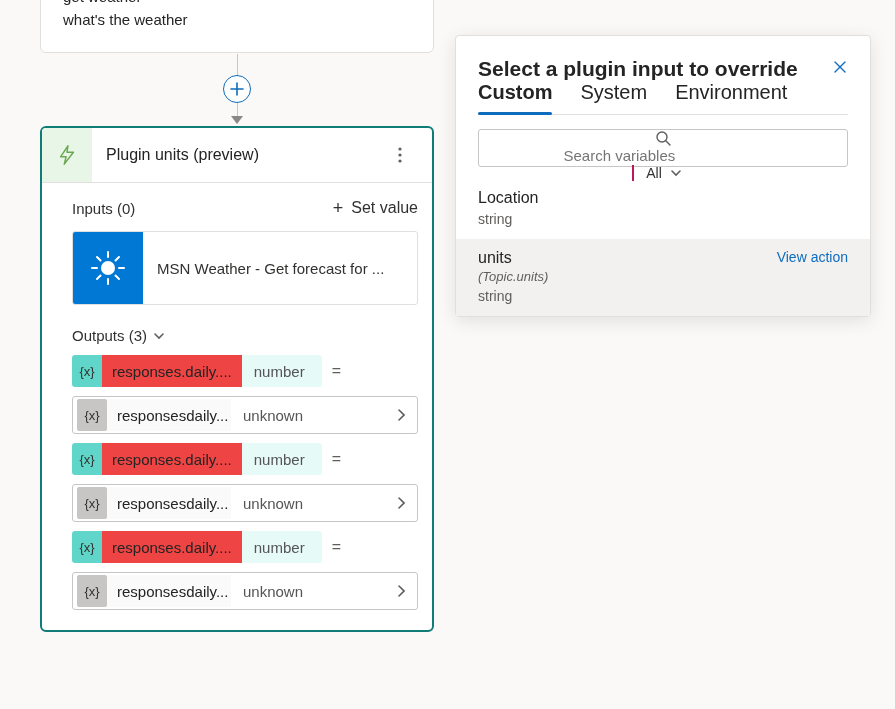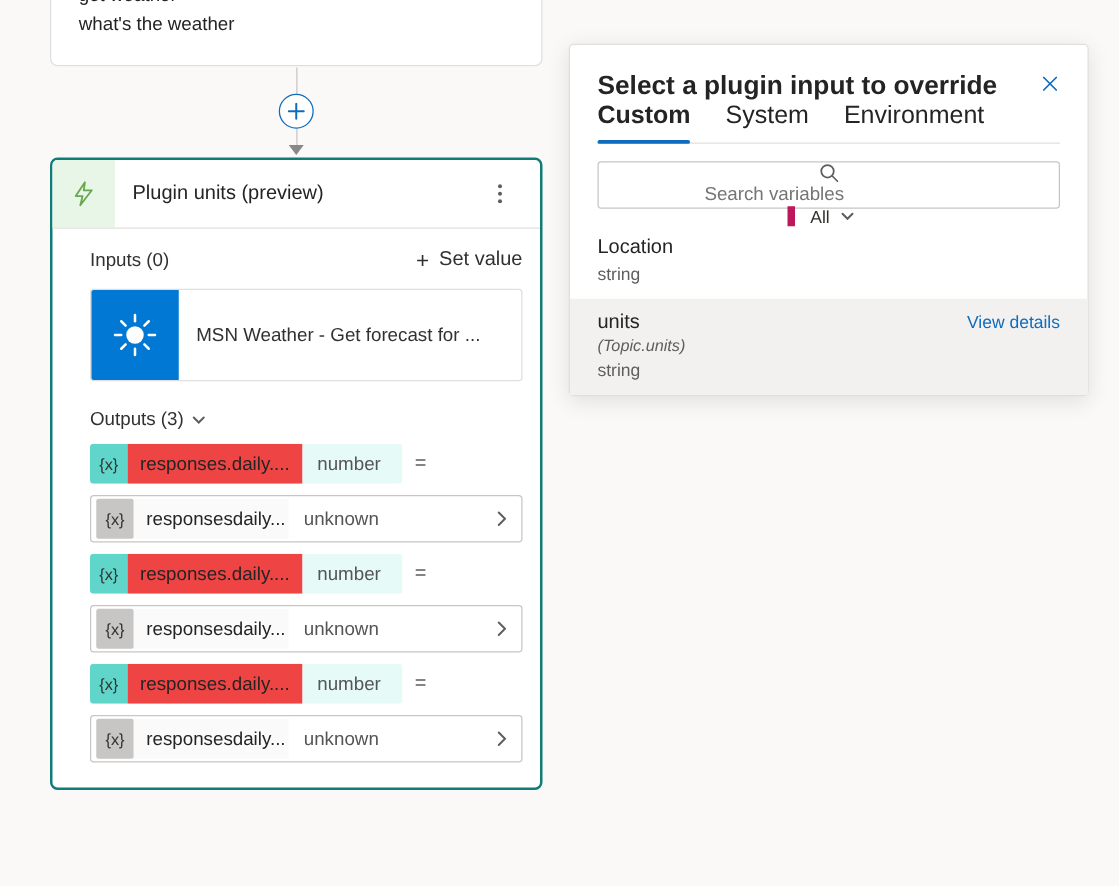--- a/index.html
+++ b/index.html
@@ -290,21 +290,21 @@
   .search-ico { padding: 0 10px; color: #605e5c; }
   .search-input {
     border: none;
     outline: none;
     flex: 1;
     font-size: 15px;
     color: #323130;
     background: transparent;
   }
   .all-dd {
-    border-left: 6px solid #be185d;
+    border-left: 2px solid #be185d;
     padding: 0 12px;
     height: 100%;
     display: flex;
     align-items: center;
     gap: 8px;
     color: #323130;
     cursor: pointer;
     text-align: center;
   }
 
@@ -499,16 +499,16 @@
 
   <div class="result-list">
     <div class="result-item">
       <div class="res-name">Location</div>
       <div class="res-type">string</div>
     </div>
     <div class="result-item hover">
       <div class="res-name">units</div>
       <div class="res-path">(Topic.units)</div>
       <div class="res-type">string</div>
-      <a class="res-link">View details</a>
+      <a class="res-link">View action</a>
     </div>
   </div>
 </div>
 
 </body></html>

